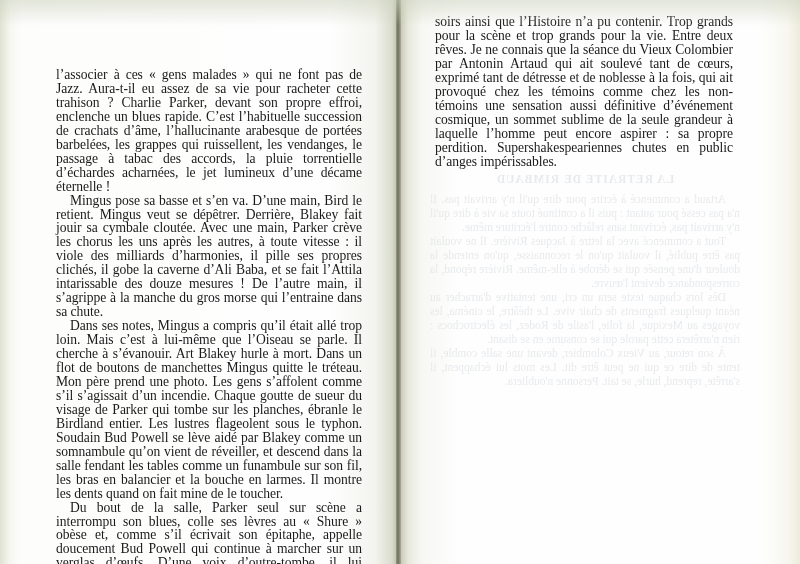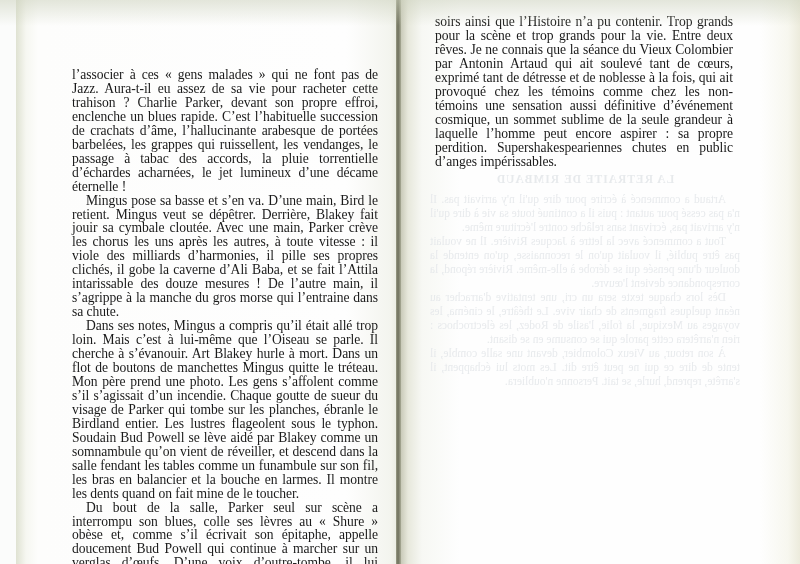--- a/index.html
+++ b/index.html
@@ -6,21 +6,21 @@
     body {
       width: 800px; height: 564px; overflow: hidden;
       background: #fbfcfb;
       position: relative;
       font-family: "Liberation Serif", "DejaVu Serif", serif;
       color: #1a1a1a;
     }
     .spread { position: absolute; left: 0; top: 0; width: 800px; height: 564px; }
     .page { position: absolute; top: 0; height: 564px; overflow: hidden; }
     .page-left {
-      left: 16px; width: 458px;
+      left: 0; width: 458px;
       background: linear-gradient(to right, #dfe2d2 0px, #f6f7f1 10px, #fdfdfc 22px, #fefefe 330px, #f3f4ee 375px, #d9dccd 392px, #b8b9a6 398px);
     }
     .page-right {
       left: 400px; width: 400px;
       background: linear-gradient(to right, #c5c6b4 0px, #e7e8dc 8px, #f7f8f4 22px, #fefefe 60px, #fefefe 360px, #f7f7ef 388px, #ecebdc 400px);
     }
     .top-shadow {
       position: absolute; left: 0; top: 0; width: 800px; height: 26px;
       background: linear-gradient(to bottom, rgba(205,210,190,0.55), rgba(255,255,255,0));
       pointer-events: none;

